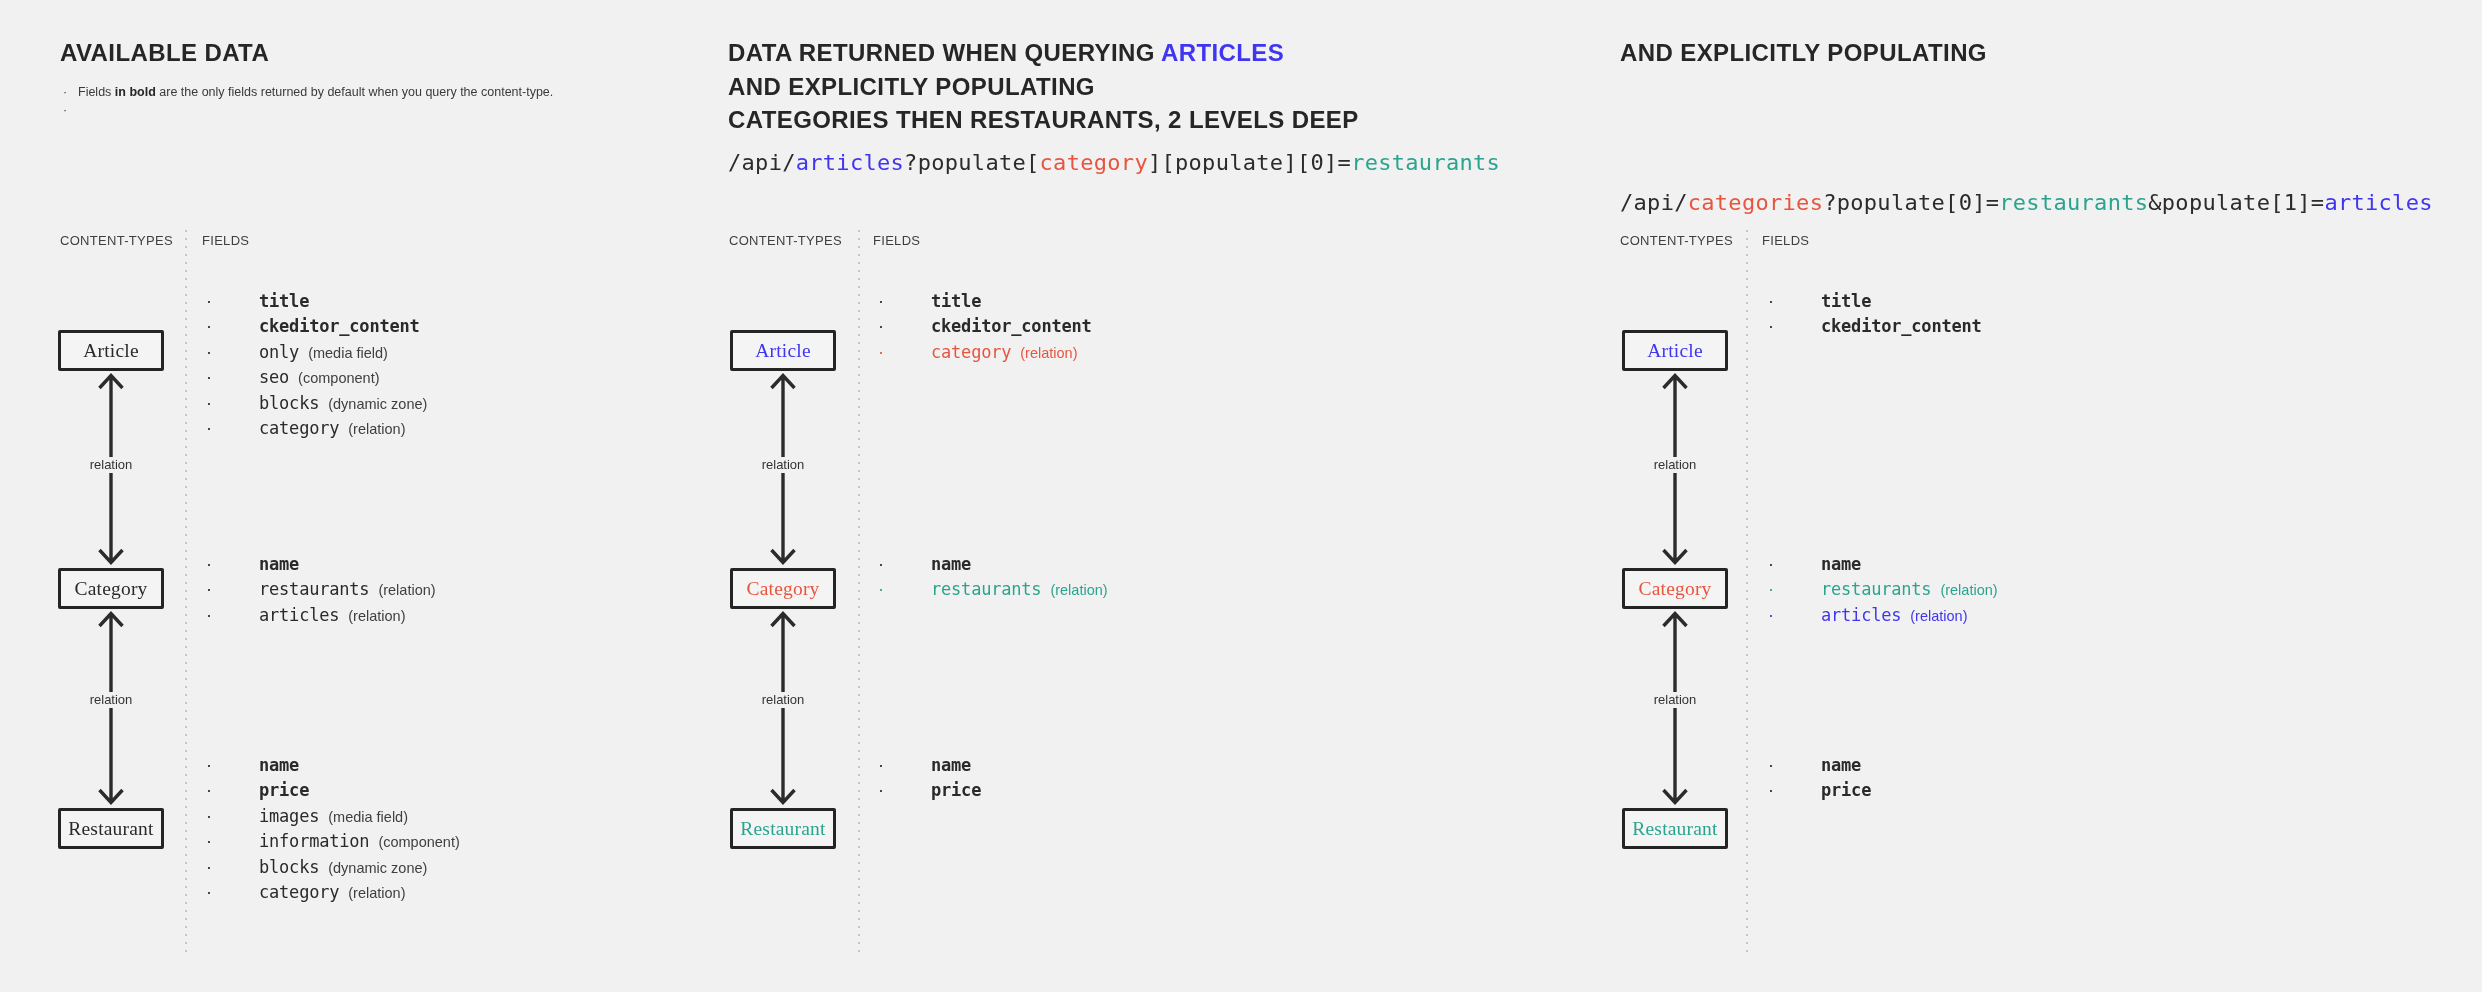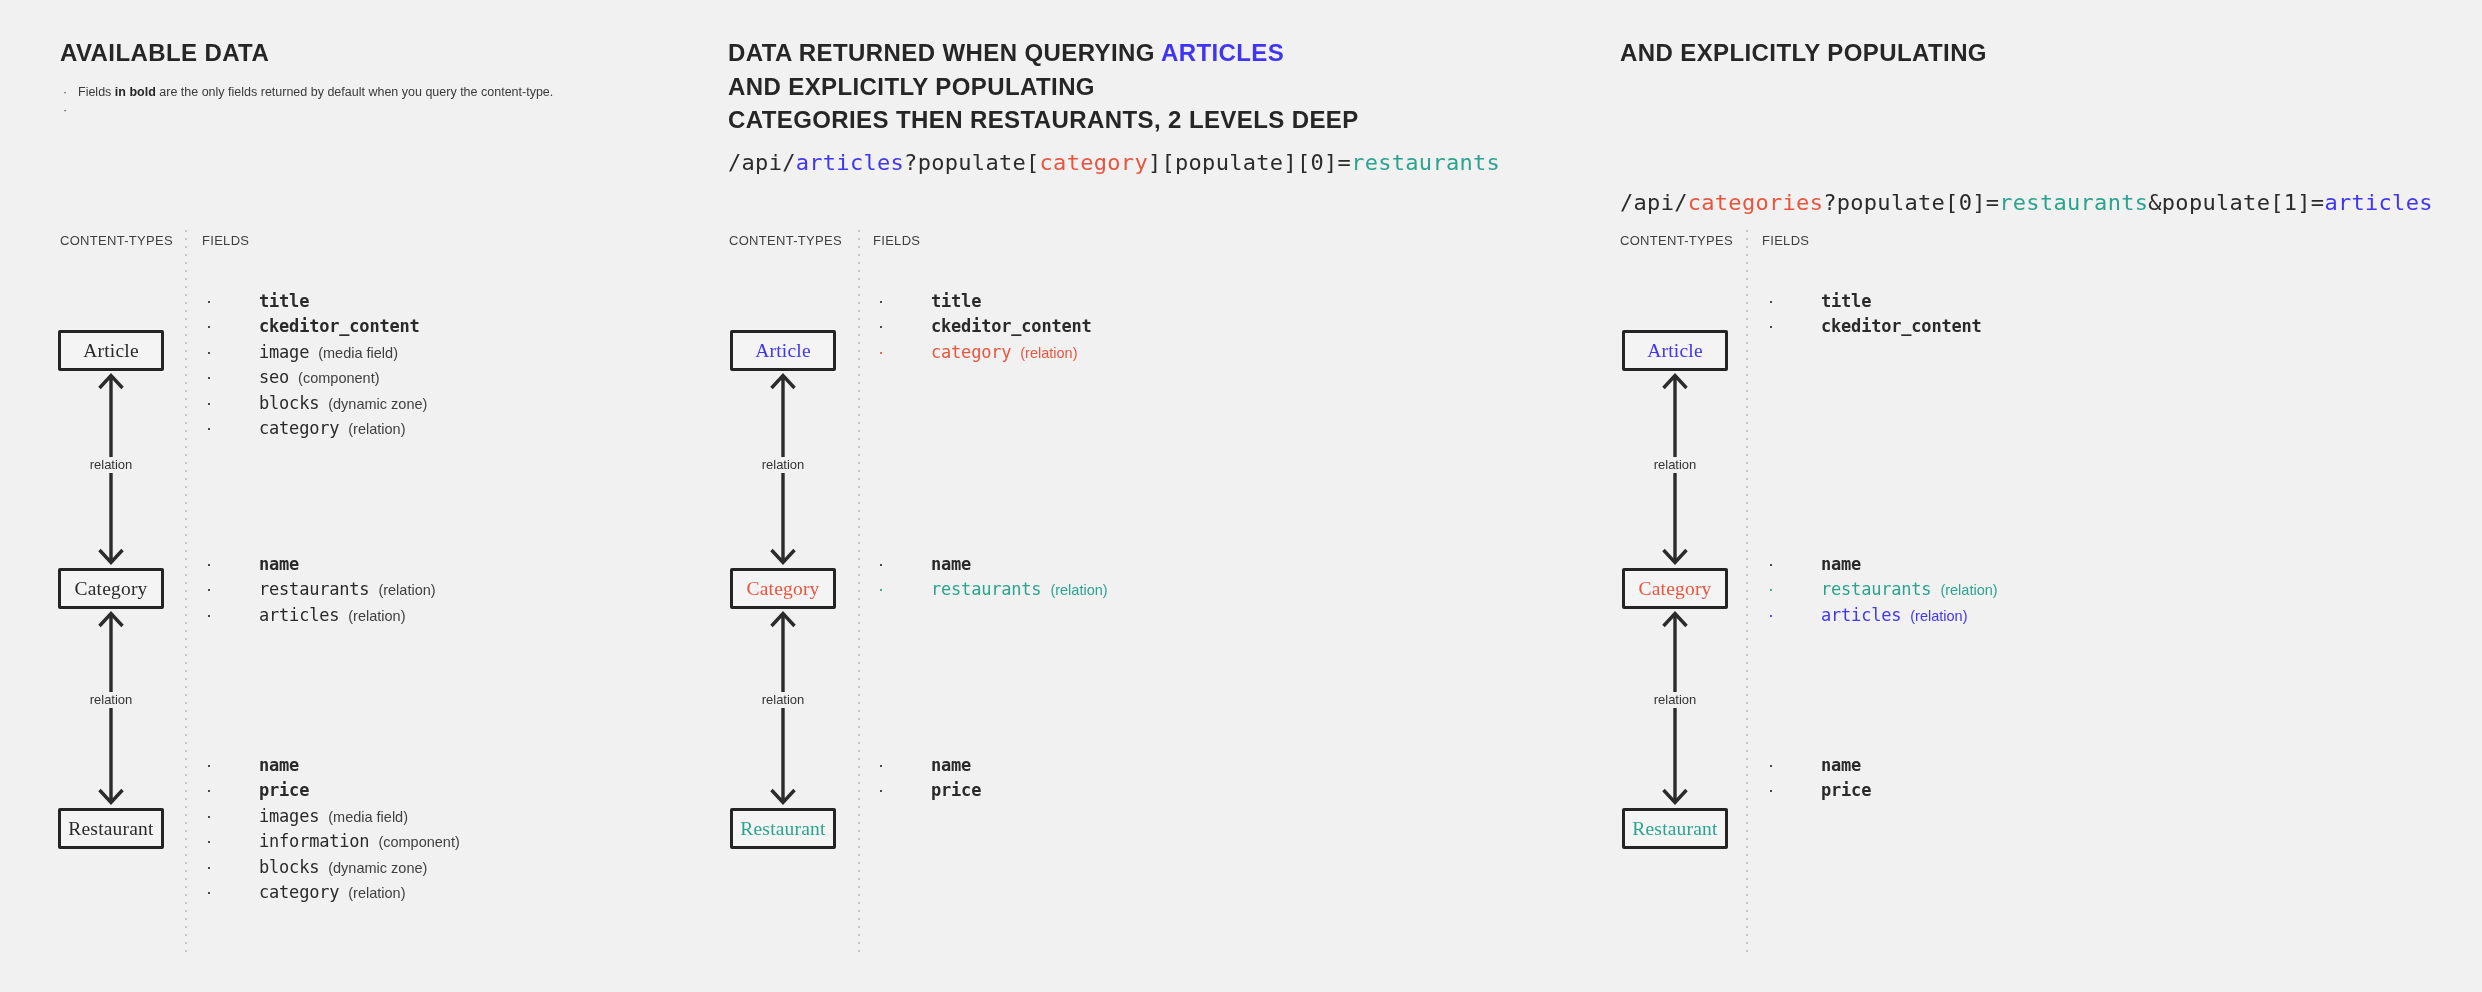--- a/index.html
+++ b/index.html
@@ -82,21 +82,21 @@
         <div class="frow">
           <span class="fbullet" style="color: rgb(42, 42, 42);">·</span>
           <span class="fname bold" style="color: rgb(42, 42, 42);">title</span>
         </div>
         <div class="frow">
           <span class="fbullet" style="color: rgb(42, 42, 42);">·</span>
           <span class="fname bold" style="color: rgb(42, 42, 42);">ckeditor_content</span>
         </div>
         <div class="frow">
           <span class="fbullet" style="color: rgb(42, 42, 42);">·</span>
-          <span class="fname" style="color: rgb(42, 42, 42);">image</span>
+          <span class="fname" style="color: rgb(42, 42, 42);">only</span>
           <span class="ftype" style="color: rgb(63, 63, 63);">(media field)</span>
         </div>
         <div class="frow">
           <span class="fbullet" style="color: rgb(42, 42, 42);">·</span>
           <span class="fname" style="color: rgb(42, 42, 42);">seo</span>
           <span class="ftype" style="color: rgb(63, 63, 63);">(component)</span>
         </div>
         <div class="frow">
           <span class="fbullet" style="color: rgb(42, 42, 42);">·</span>
           <span class="fname" style="color: rgb(42, 42, 42);">blocks</span>

